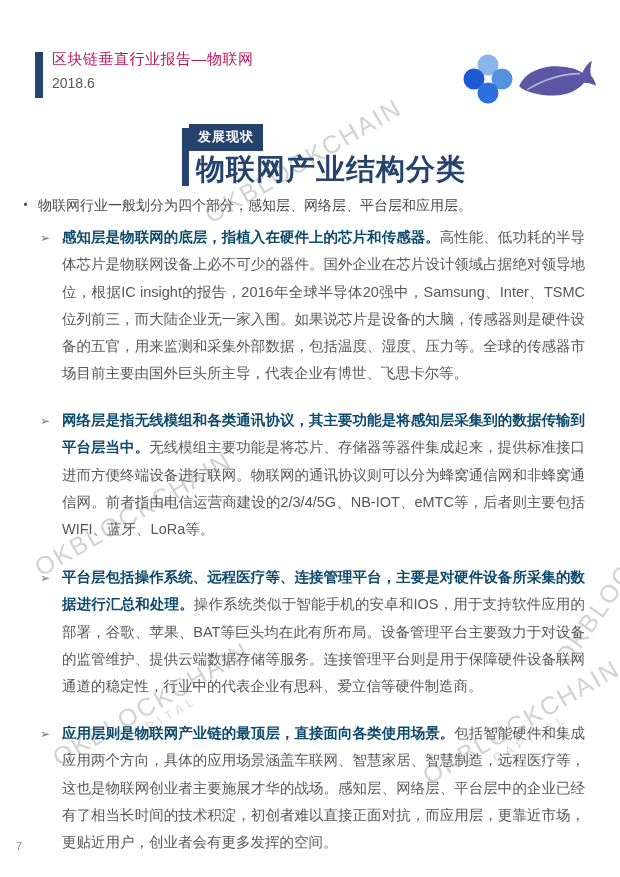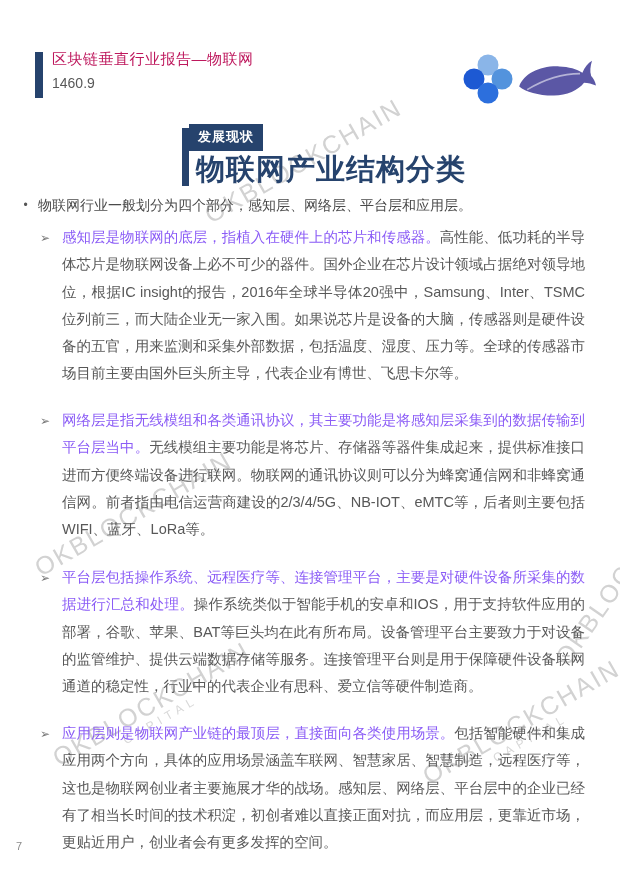--- a/index.html
+++ b/index.html
@@ -46,21 +46,21 @@
   
   .intro { position:absolute; left:22px; top:197px; width:560px; font-size:14px; color:#4a4a4a;font-family:Liberation Mono, monospace; }
   .intro .dot { display:inline-block; width:16px; color:#555; font-size:12px; vertical-align:1px; }
 
   .para {
     position:absolute; left:40px; width:545px; font-size:14.5px; line-height:27.3px;
     color:#585858; text-align:justify; text-justify:inter-ideograph;
   }
   .para .marker { position:absolute; left:0; top:1px; font-size:12px; color:#777; }
   .para .ptxt { display:block; margin-left:22px; }
-  .para .lead { font-weight:normal; color:#8b5cf6; }
+  .para .lead { font-weight:bold; color:#0c4a6e; }
   .p1 { top:224px; }
   .p2 { top:407px; }
   .p3 { top:564px; }
   .p4 { top:720px; }
 
   .page-number { position:absolute; left:16px; top:840px; font-size:11px; color:#8a8a8a; }
 </style>
 </head>
 <body>
 
@@ -69,21 +69,21 @@
   <div class="wm wm1"><span>OKBLOCKCHAIN</span><span class="wm-sub"></span></div>
   <div class="wm wm2"><span>OKBLOCKCHAIN</span><span class="wm-sub"></span></div>
   <div class="wm wm3"><span>OKBLOCKCHAIN</span><span class="wm-sub">CAPITAL</span></div>
   <div class="wm wm4"><span>OKBLOCKCHAIN</span><span class="wm-sub">CAPITAL</span></div>
   <div class="wm wm5"><span>OKBLOCKCHAIN</span><span class="wm-sub"></span></div>
 
   <div class="content">
 
     <div class="hdr-bar"></div>
     <div class="hdr-title">区块链垂直行业报告—物联网</div>
-    <div class="hdr-date">1460.9</div>
+    <div class="hdr-date">2018.6</div>
 
     <svg class="okex-logo" viewBox="0 0 56 56">
       <circle cx="28" cy="14" r="10.5" fill="#8ab5e8"></circle>
       <circle cx="14" cy="28" r="10.5" fill="#1d59d3"></circle>
       <circle cx="42" cy="28" r="10.5" fill="#5393dd"></circle>
       <circle cx="28" cy="42" r="10.5" fill="#2c6fdd"></circle>
     </svg>
 
     <svg class="whale-logo" viewBox="0 0 100 56">
       <path fill="#5b57a5" d="M4,36 C10,20 30,10 54,11 C66,11.5 76,14 83,19

